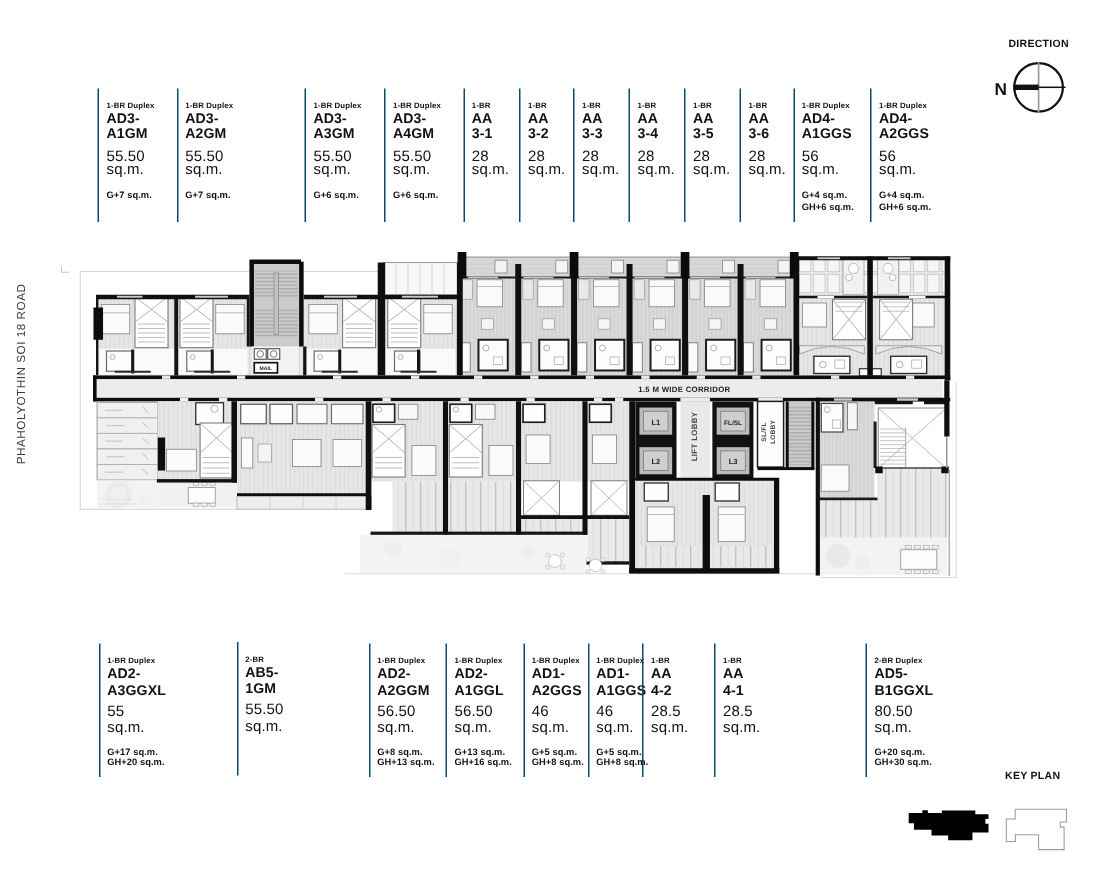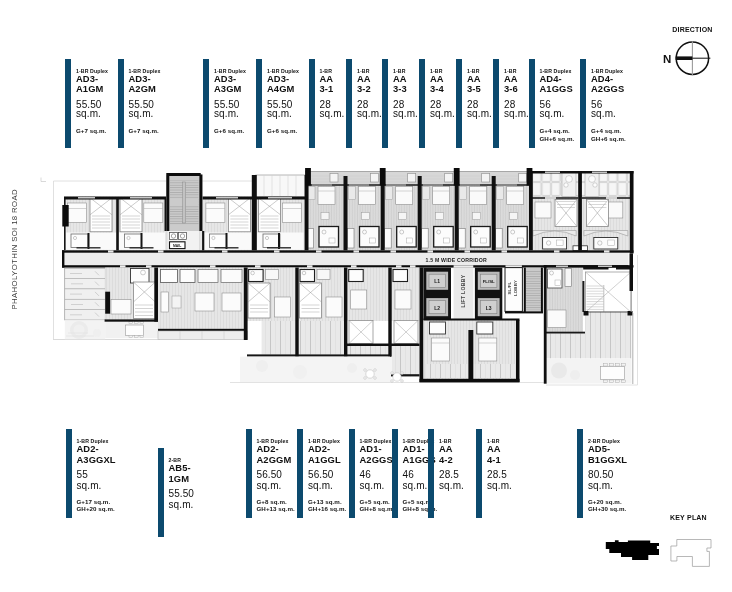--- a/index.html
+++ b/index.html
@@ -1,16 +1,16 @@
 <!DOCTYPE html>
 <html><head><meta charset="utf-8">
 <style>
 html,body{margin:0;padding:0;background:#fff;width:732px;height:592px;overflow:hidden}
 body{font-family:"Liberation Sans",sans-serif;color:#111;position:relative}
-.col{position:absolute;width:52px;height:89px;border-left:6px solid #0c4a6e;padding-left:5px}
+.col{position:absolute;width:52px;height:89px;border-left:1px solid #0c4a6e;padding-left:5px}
 .col .s{position:absolute;left:5px;top:8.7px;font-size:5.2px;font-weight:700;letter-spacing:.1px;white-space:nowrap}
 .col .n{position:absolute;left:5px;top:15.4px;font-size:9.4px;font-weight:700;line-height:9.9px;letter-spacing:.1px;white-space:nowrap}
 .col .a{position:absolute;left:5px;top:40.6px;font-size:10px;font-weight:400;line-height:9.2px;letter-spacing:.1px;white-space:nowrap}
 .col .g{position:absolute;left:5px;top:68.2px;font-size:6.2px;font-weight:700;line-height:7.4px;letter-spacing:.05px;white-space:nowrap}
 .colB .n{line-height:10.2px}
 .colB .a{top:41.3px;line-height:10.3px}
 .colB .g{top:68.8px}
 .vtx{position:absolute;transform:rotate(-90deg);transform-origin:center;white-space:nowrap}
 </style></head>
 <body>
@@ -93,21 +93,21 @@
 <div class="g">G+4 sq.m.<br>GH+6 sq.m.</div>
 </div>
 
 <div class="col colB" style="left:65.5px;top:429px">
 <div class="s">1-BR Duplex</div>
 <div class="n">AD2-<br>A3GGXL</div>
 <div class="a">55<br>sq.m.</div>
 <div class="g">G+17 sq.m.<br>GH+20 sq.m.</div>
 </div>
 
-<div class="col colB" style="left:157.5px;top:448px">
+<div class="col colB" style="left:157.5px;top:428px">
 <div class="s">2-BR</div>
 <div class="n">AB5-<br>1GM</div>
 <div class="a">55.50<br>sq.m.</div>
 </div>
 
 <div class="col colB" style="left:245.5px;top:429px">
 <div class="s">1-BR Duplex</div>
 <div class="n">AD2-<br>A2GGM</div>
 <div class="a">56.50<br>sq.m.</div>
 <div class="g">G+8 sq.m.<br>GH+13 sq.m.</div>

